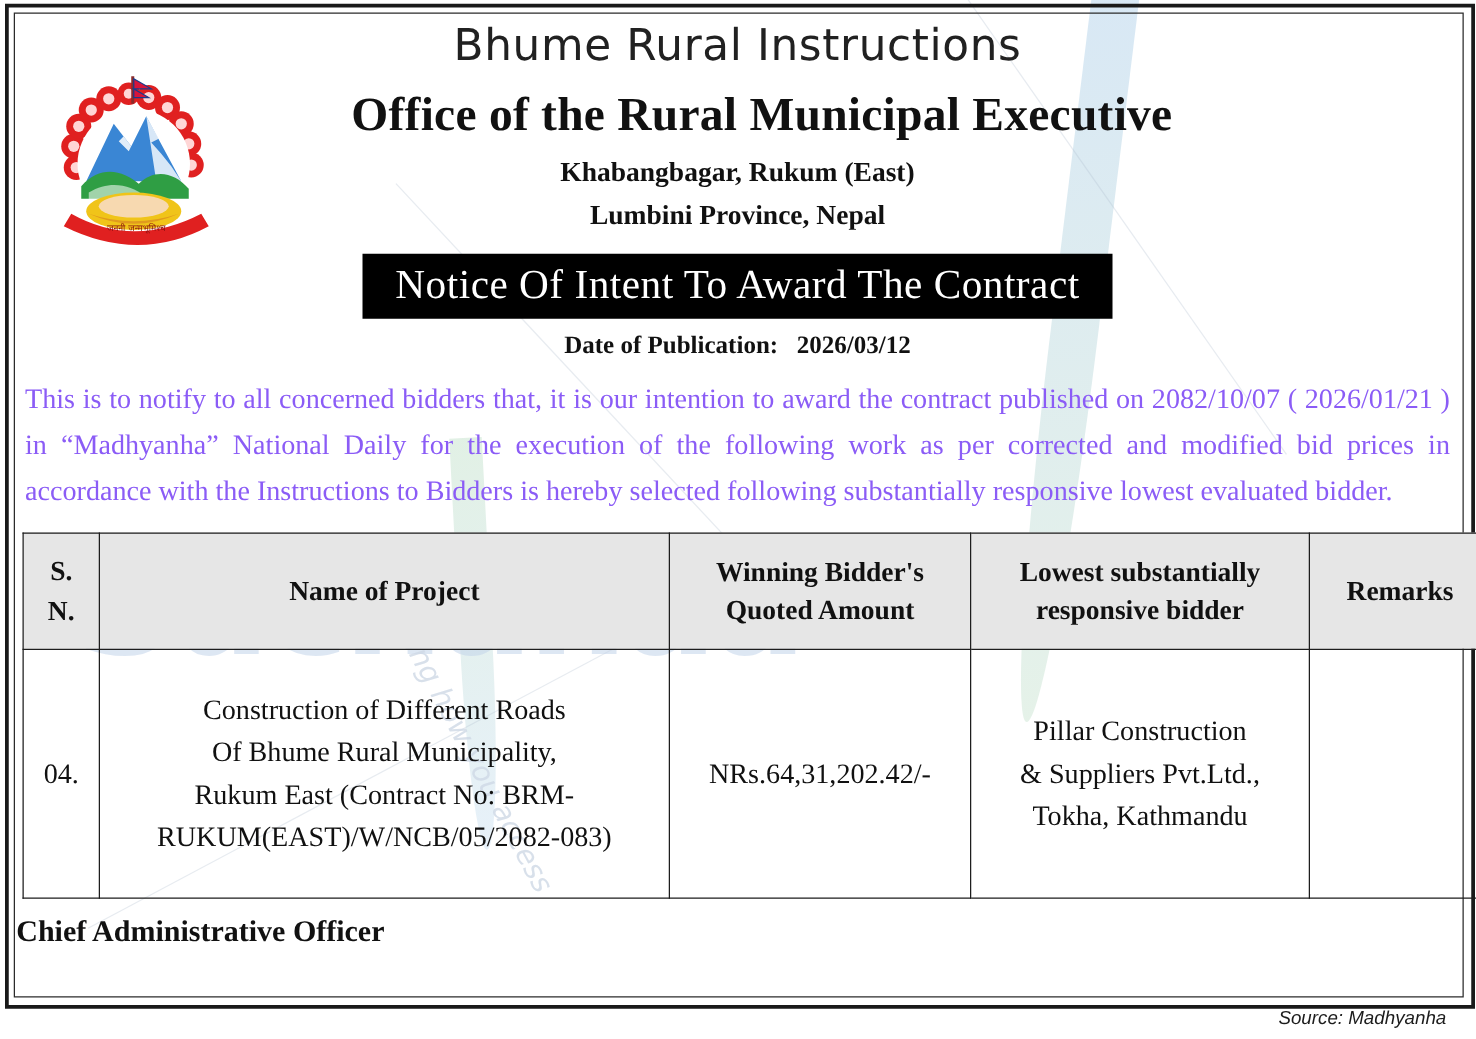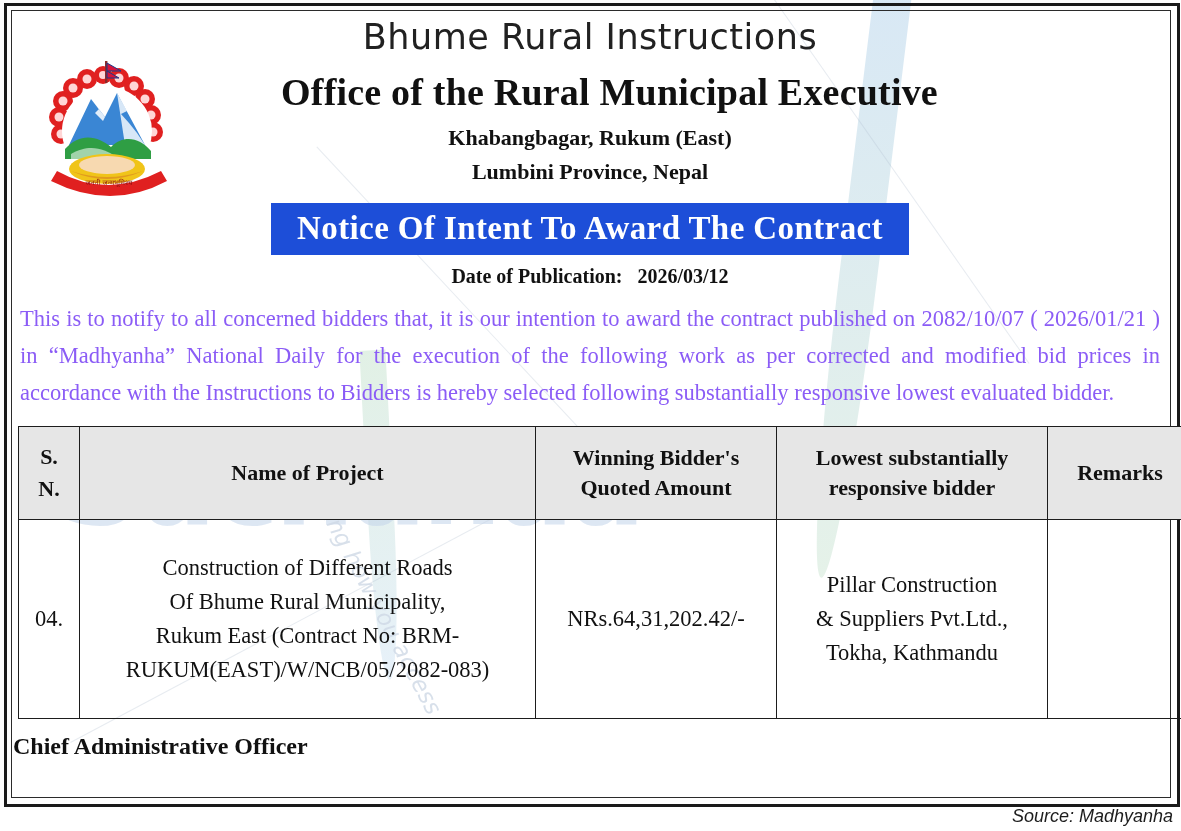--- a/index.html
+++ b/index.html
@@ -143,24 +143,24 @@
     width: 135px;
     height: 140px;
   }
 
   .banner-wrap {
     margin-top: 18px;
     display: flex;
     justify-content: center;
   }
   .banner {
-    background: #1d4ed8;
+    background: #000000;
     color: #ffffff;
     font-family: "Liberation Serif", serif;
-    font-weight: bold;
+    font-weight: normal;
     font-size: 33px;
     letter-spacing: .4px;
     padding: 8px 26px 10px 26px;
     text-align: center;
     line-height: 1.05;
     white-space: nowrap;
   }
   .pubdate {
     text-align: center;
     font-family: "Liberation Serif", serif;
@@ -224,25 +224,25 @@
     text-align: left;
     font-family: "Liberation Serif", serif;
     font-weight: bold;
     font-size: 24px;
     margin: 14px 12px 0 0;
     color: #111;
   }
 
   .source {
     position: absolute;
-    right: 8px;
+    right: 24px;
     top: 806px;
     font-family: "Liberation Sans", sans-serif;
     font-style: italic;
-    font-size: 18px;
+    font-size: 15px;
     color: #1c1c1c;
     z-index: 4;
   }
 </style>
 </head>
 <body>
 
 <div id="page">
 
   <div class="watermark-layer">

